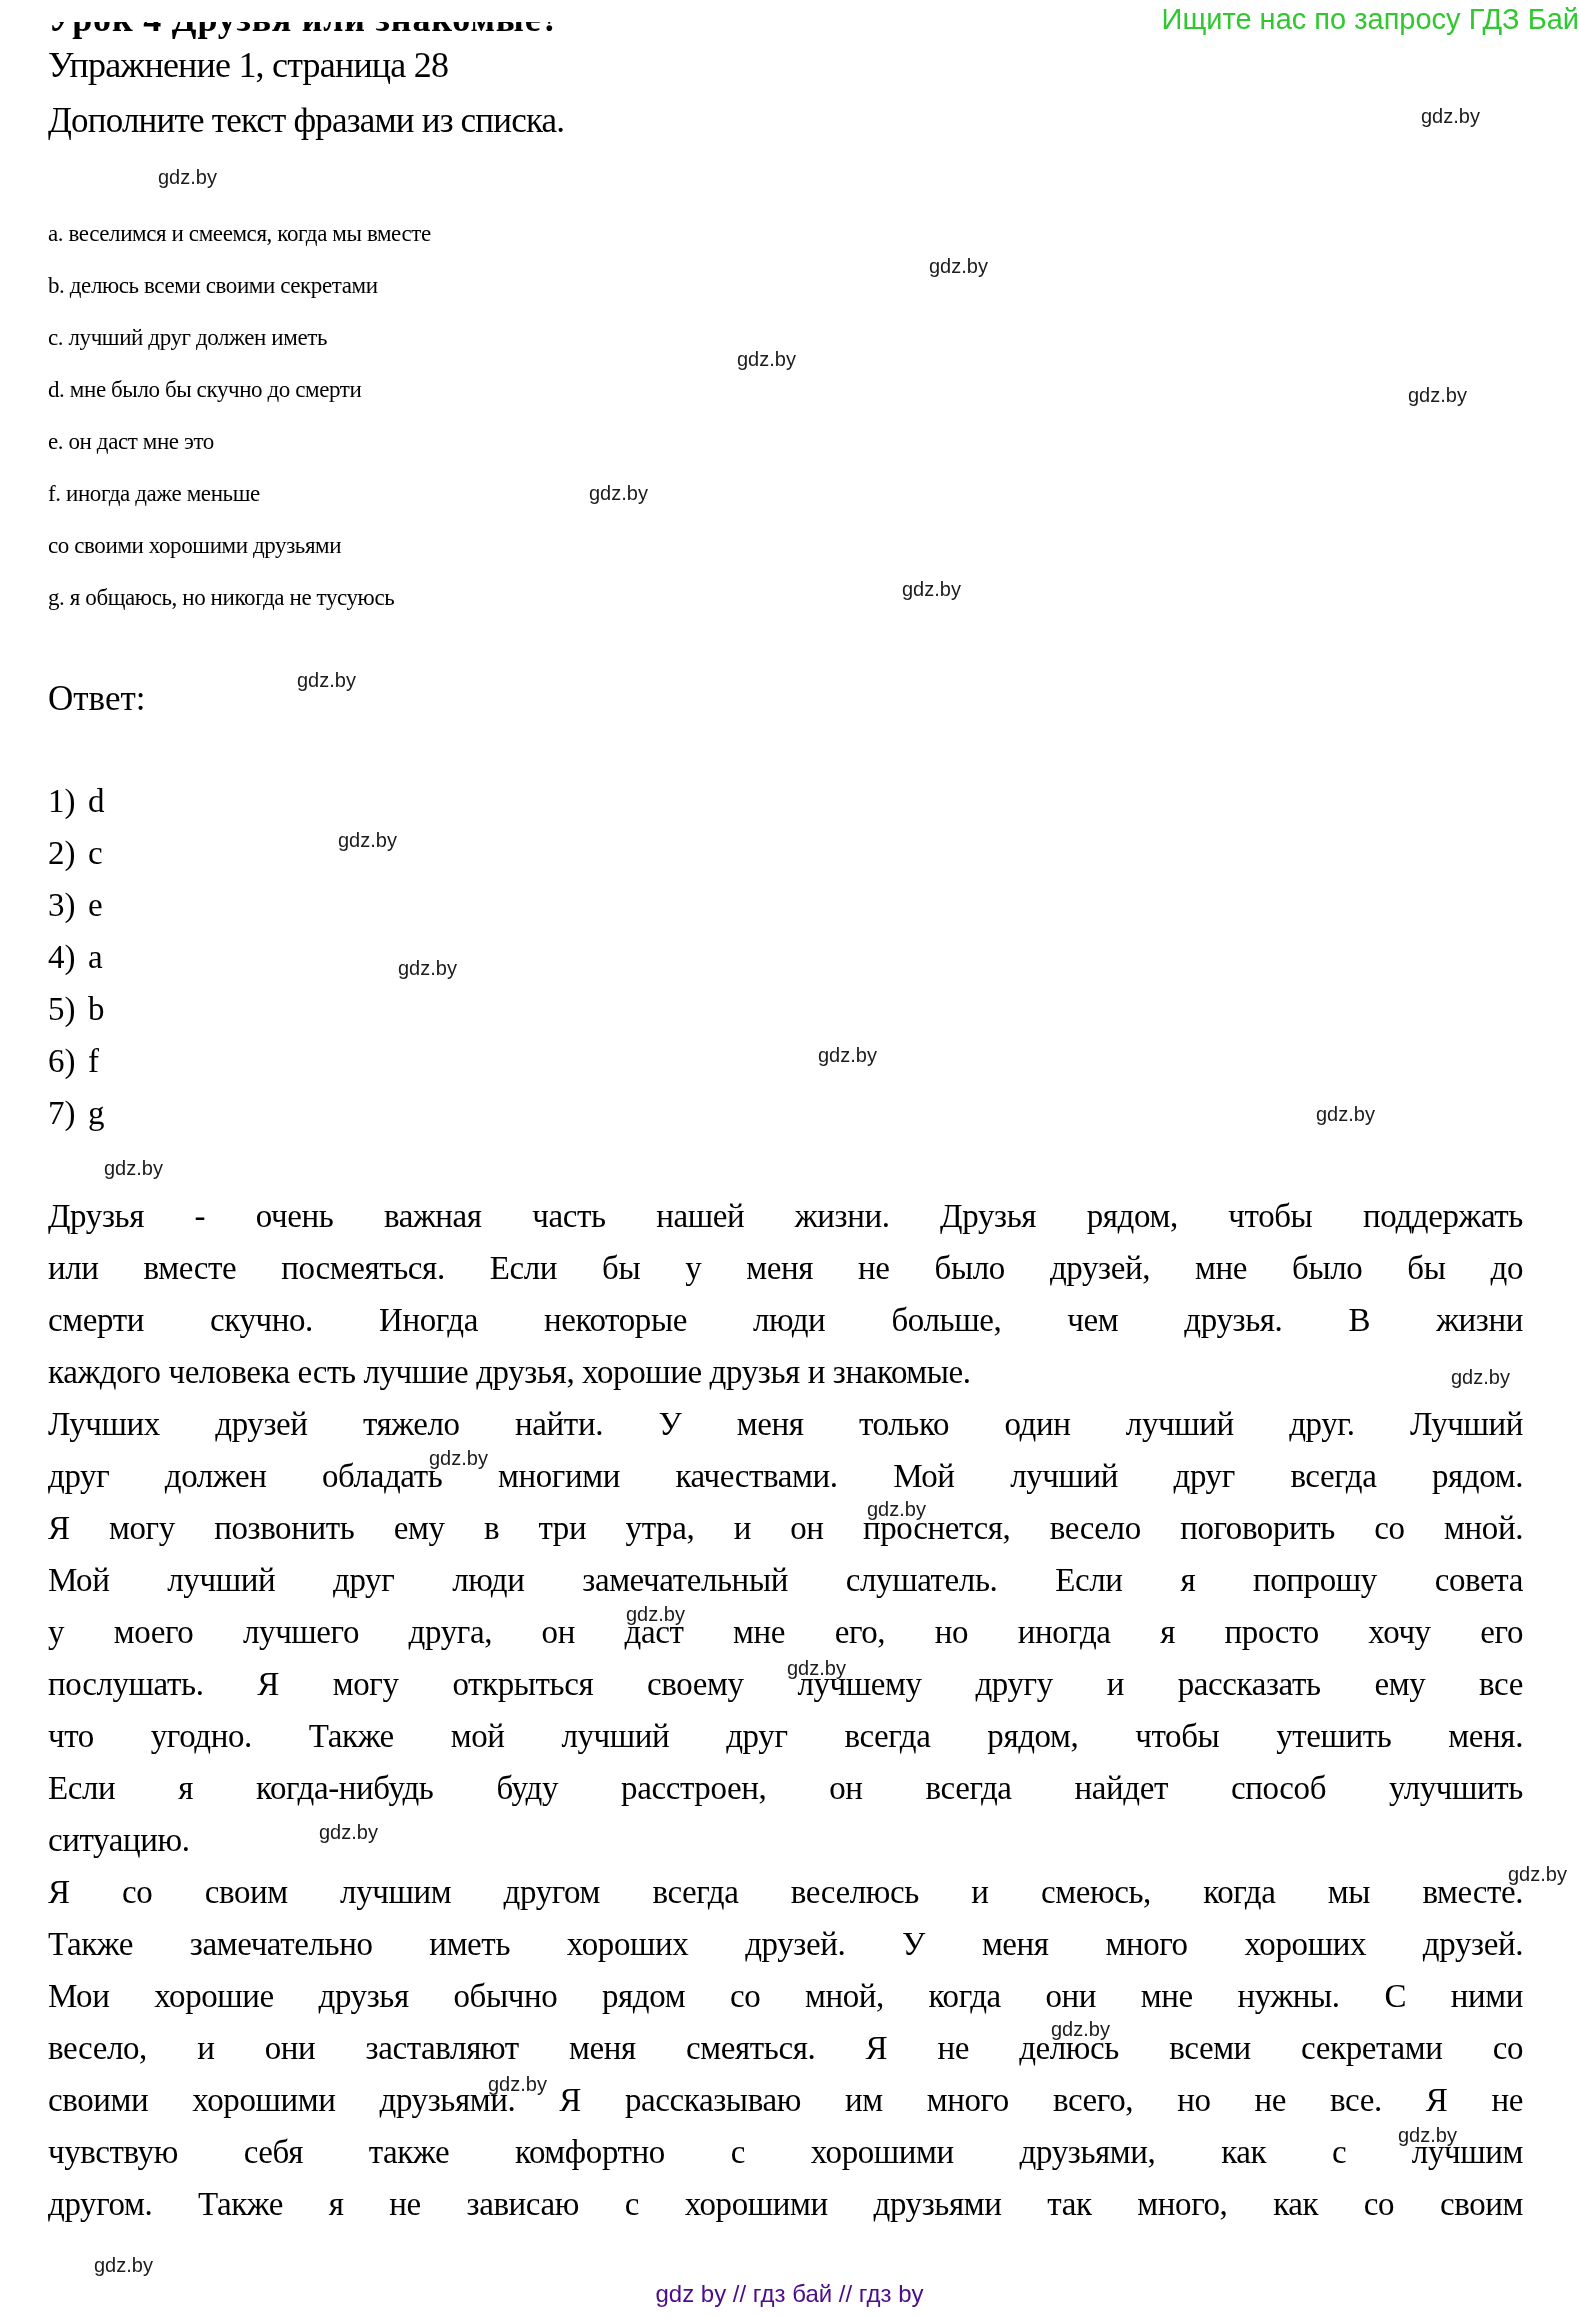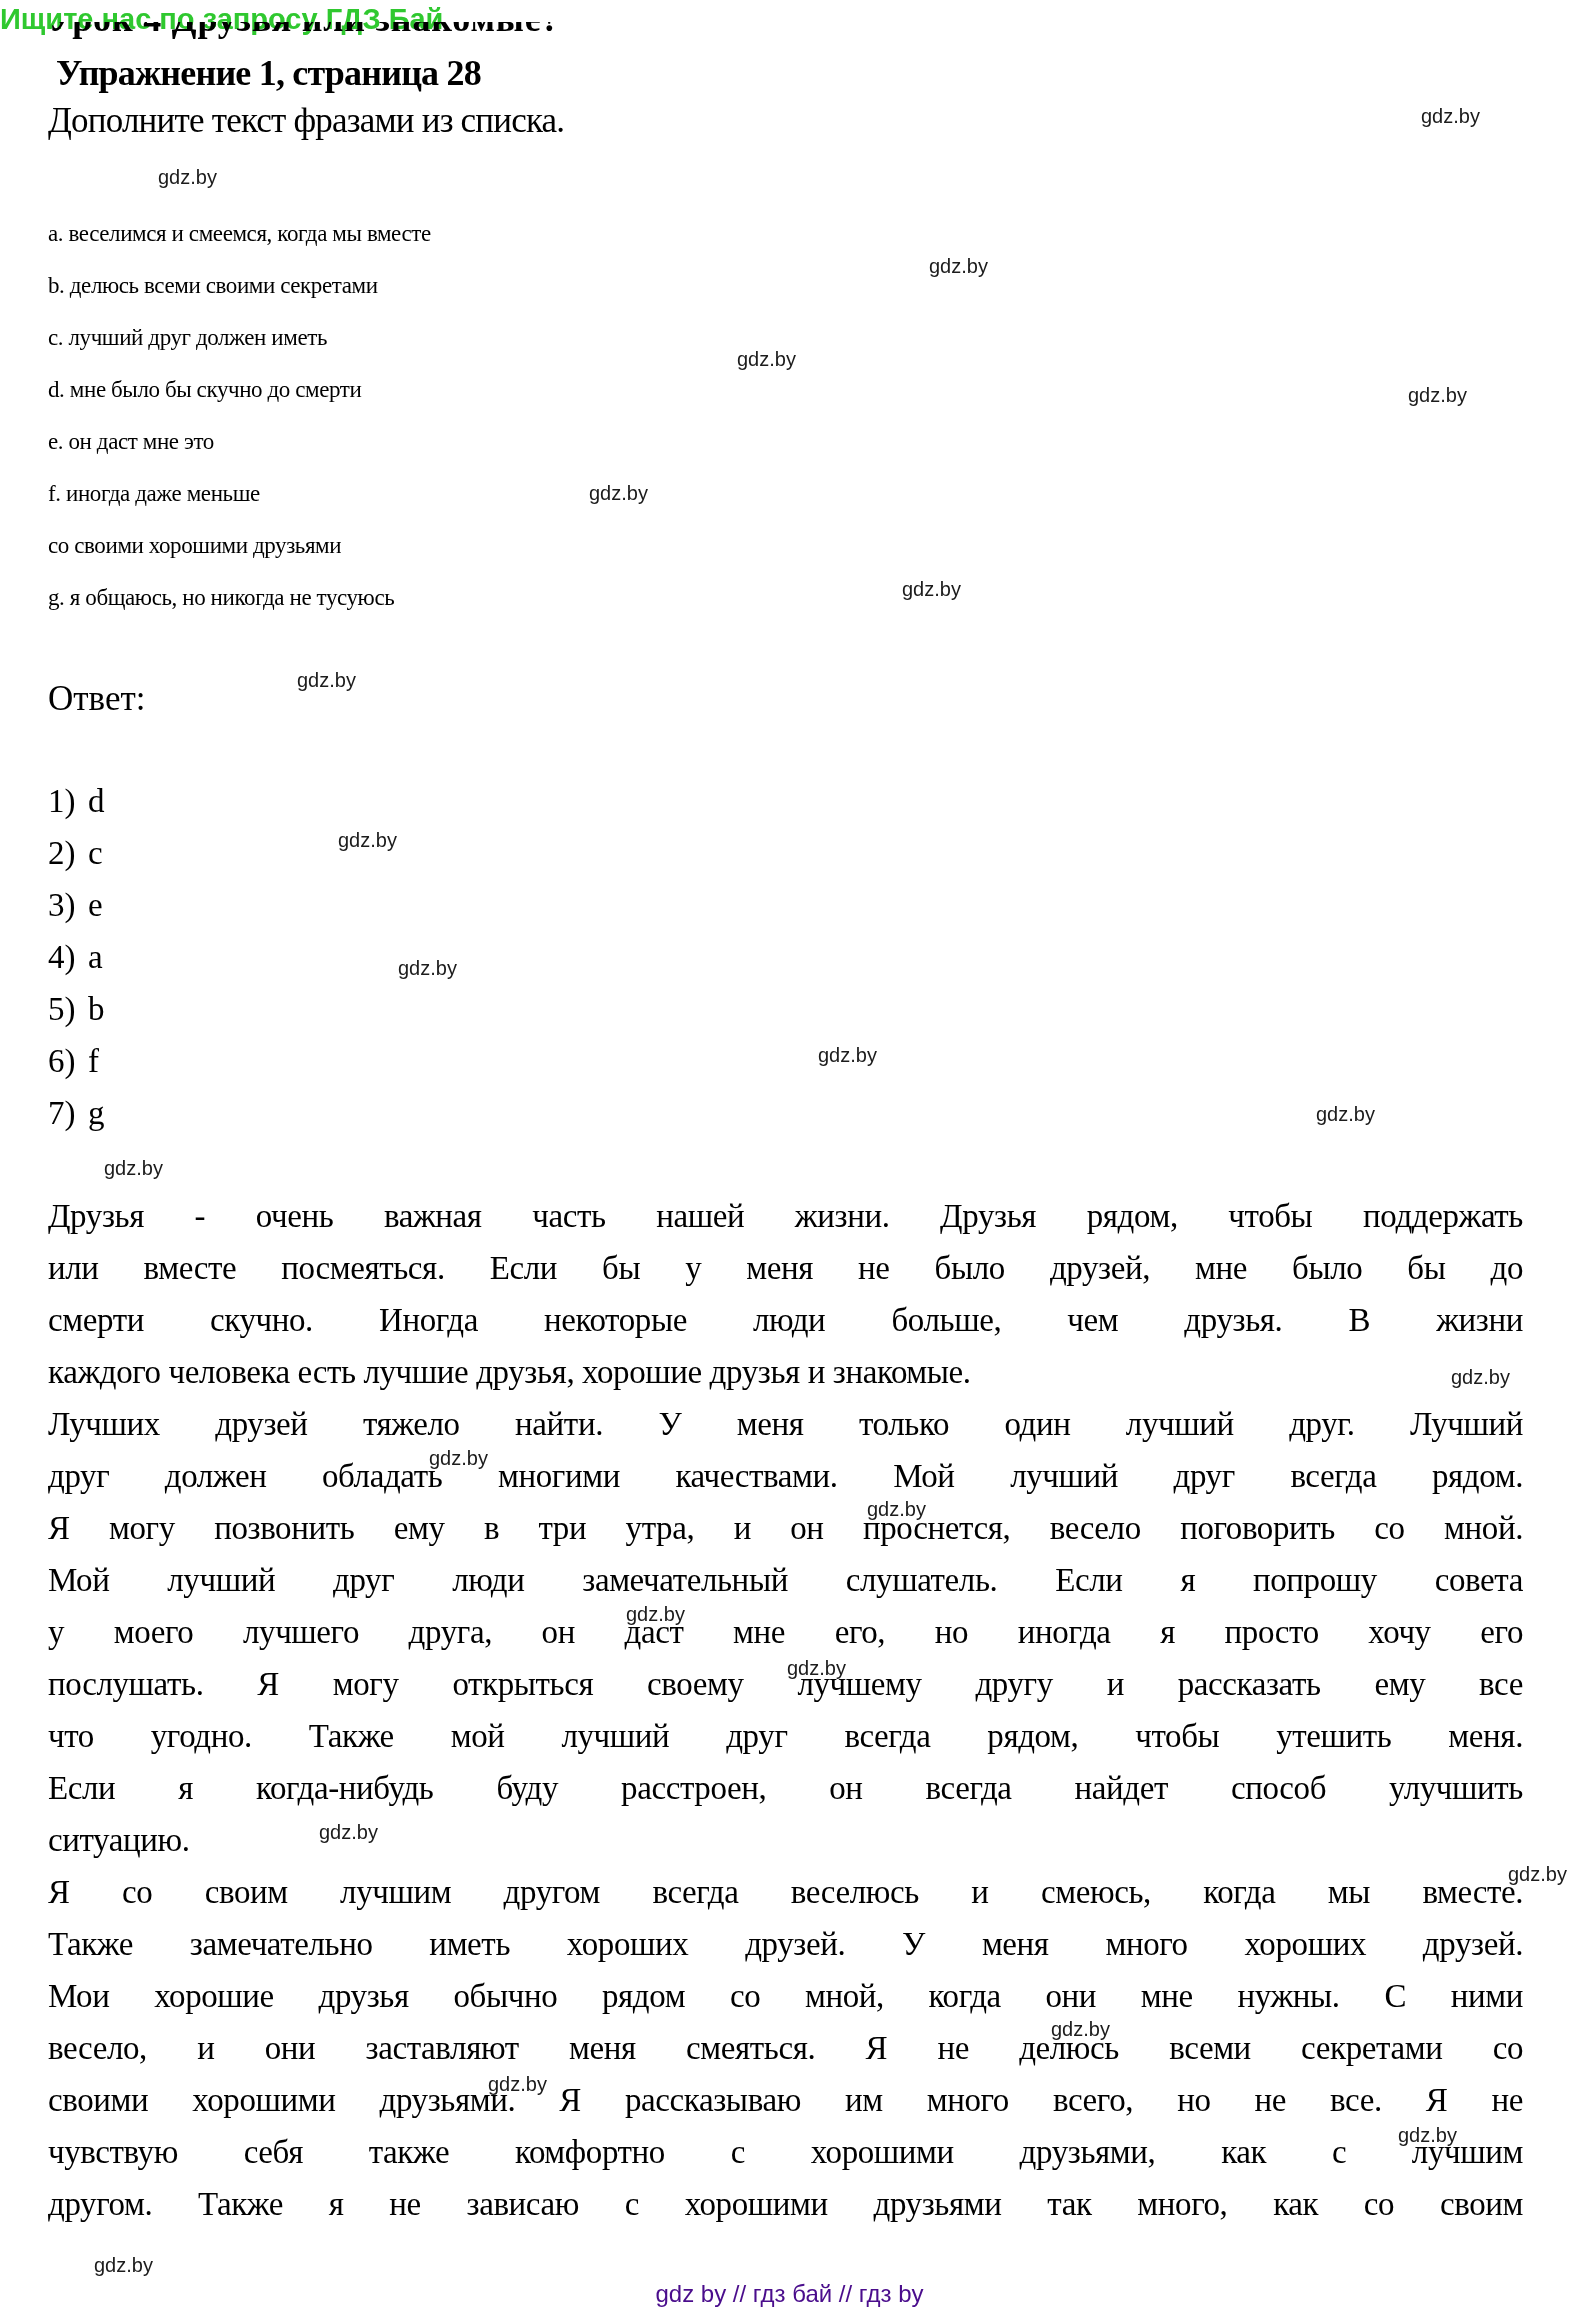--- a/index.html
+++ b/index.html
@@ -8,47 +8,46 @@
     width: 1579px;
     height: 2319px;
     background: #ffffff;
     overflow: hidden;
     font-family: "Liberation Serif", "DejaVu Serif", serif;
     color: #000000;
   }
   .banner {
     position: absolute;
     top: 3.1px; left: 0; width: 100%;
-    text-align: left;
+    text-align: right;
     font-family: "Liberation Sans", "DejaVu Sans", sans-serif;
     font-size: 29px;
     color: var(--banner-green, #2fc82f);
     white-space: nowrap;
-    font-weight: bold;
   }
   .clipped {
     position: absolute;
     left: 48px; top: 22px;
     width: 854px; height: 23px;
     overflow: hidden;
   }
   .clipped-inner {
     font-size: 36px;
     font-weight: bold;
     line-height: 45px;
     margin-top: -25px;
     white-space: nowrap;
     letter-spacing: 0.8px;
   }
   .ex-title {
     position: absolute;
     left: 48px; top: 43px;
-    margin: 8px;
+    margin: 0;
     font-size: 36px;
-    font-weight: bold;
+    font-weight: normal;
     line-height: 45px;
     letter-spacing: -0.8px;
     white-space: nowrap;
   }
   .instruction {
     position: absolute;
     left: 48px; top: 98px;
     font-size: 35px;
     line-height: 45px;
     letter-spacing: -0.8px;

